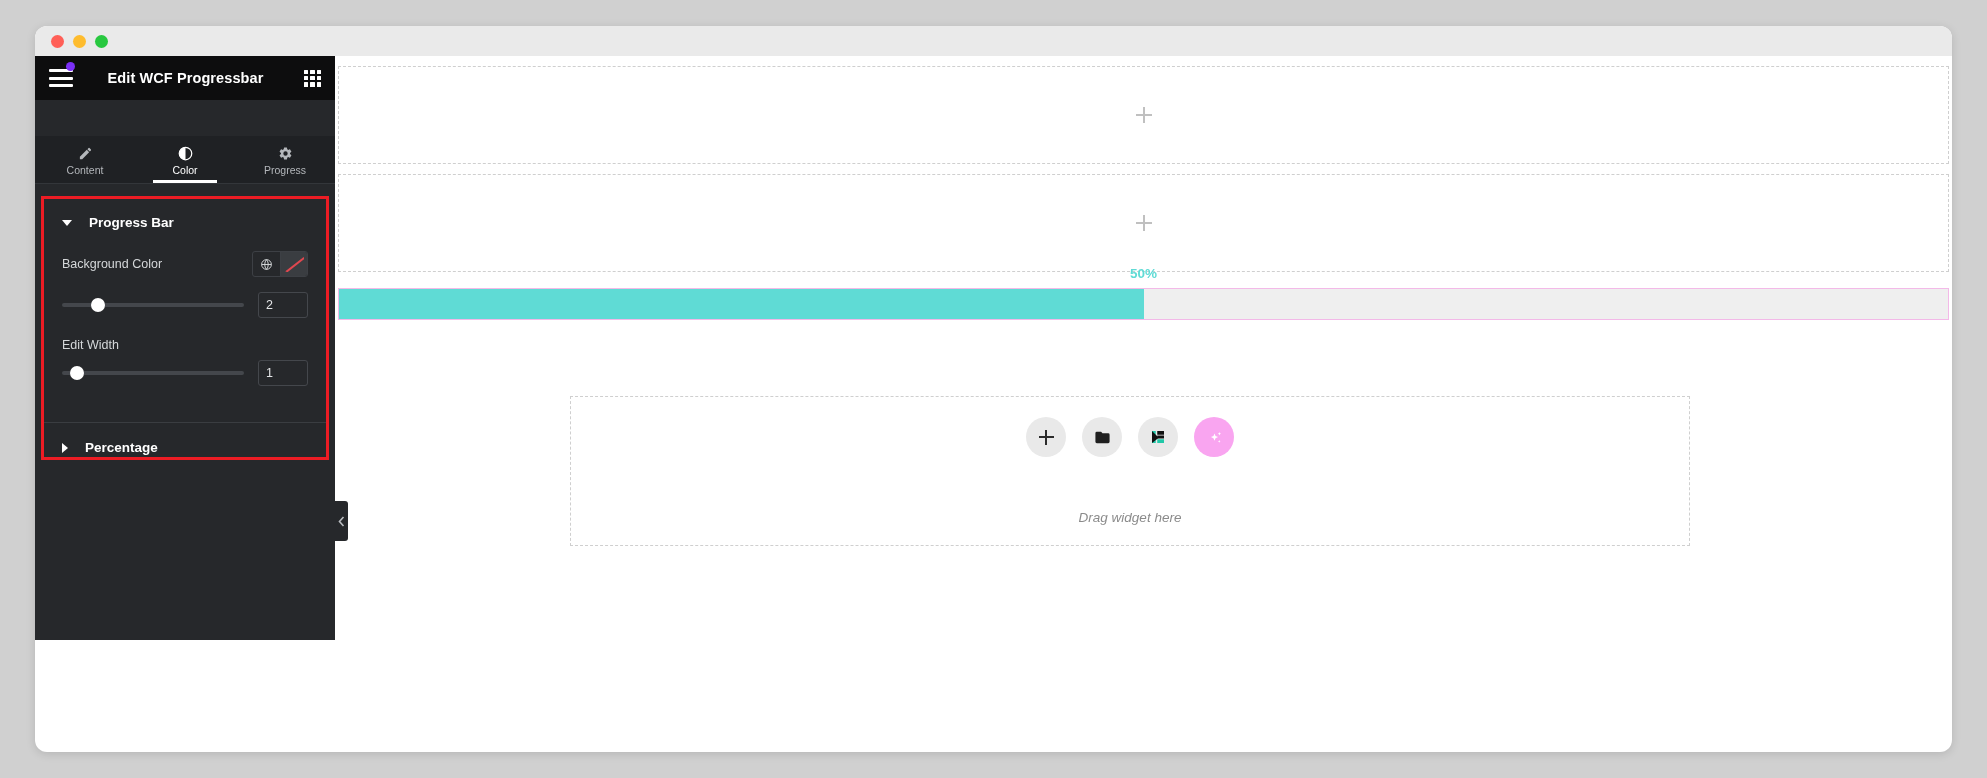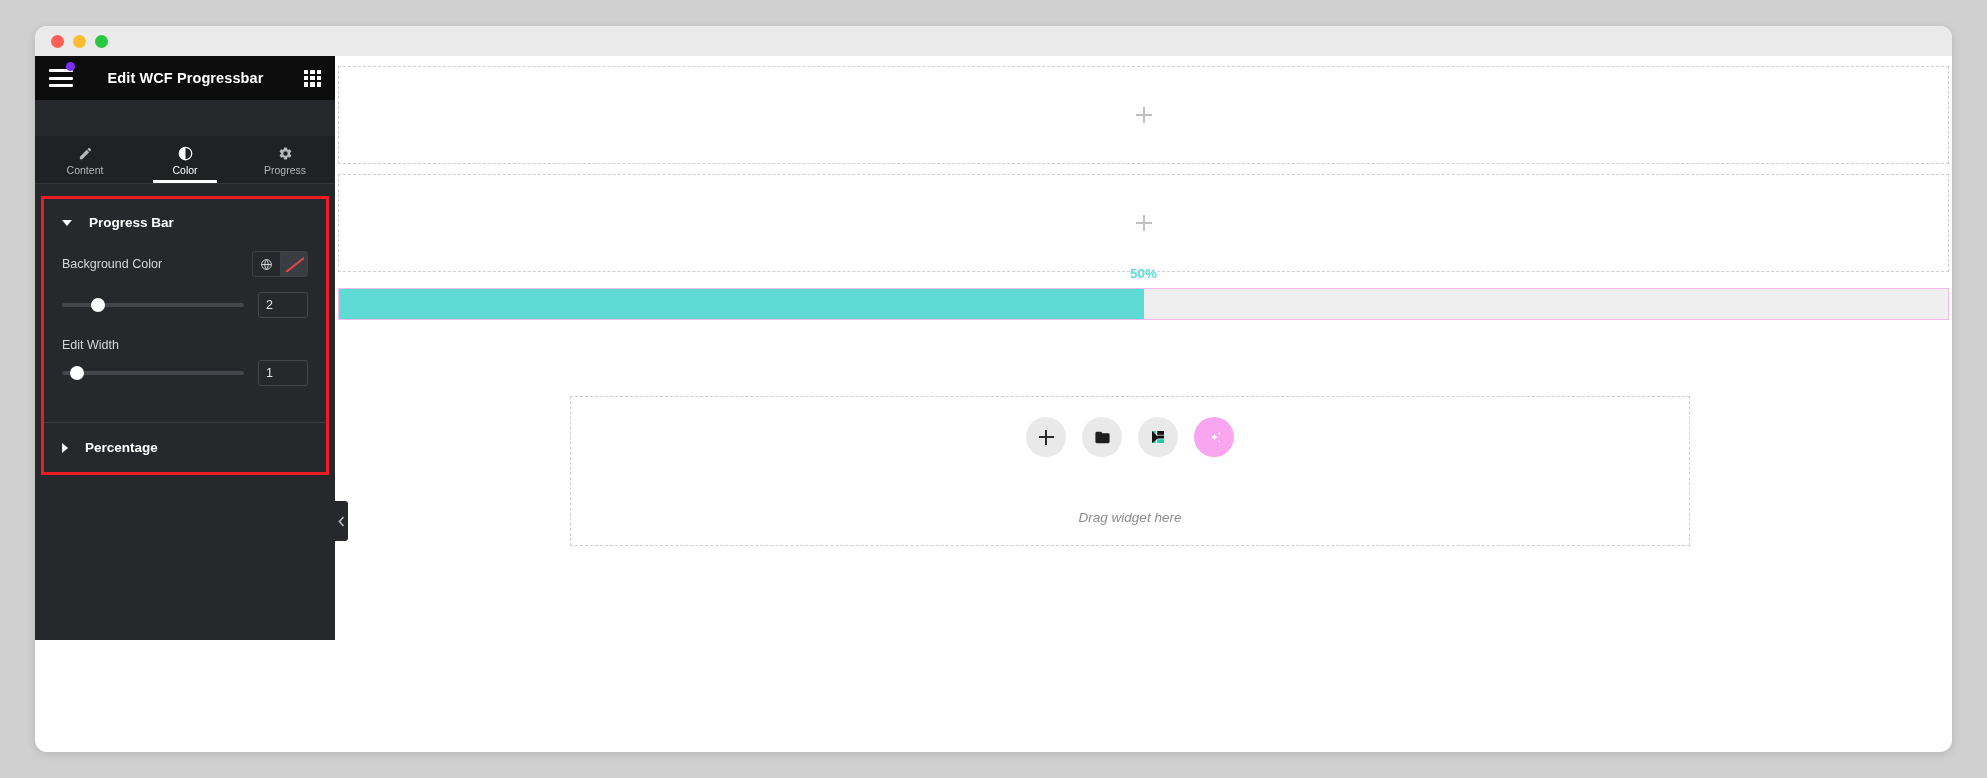--- a/index.html
+++ b/index.html
@@ -466,21 +466,21 @@
                 <div class="slider-knob" style="left:8%"></div>
               </div>
               <input class="num-input" type="text" value="1" style="">
             </div>
 
             <div style="height:18px"></div>
             <div class="section-divider"></div>
           </div>
 
           <div class="section">
-            <div class="section-head" style="padding:17px 18px 17px 18px;">
+            <div class="section-head" style="padding:17px 18px 2px 18px;">
               <span class="caret-right"></span>
               <span>Percentage</span>
             </div>
           </div>
 
         </div>
       </div>
     </div>
 
     <div id="collapse-handle">

